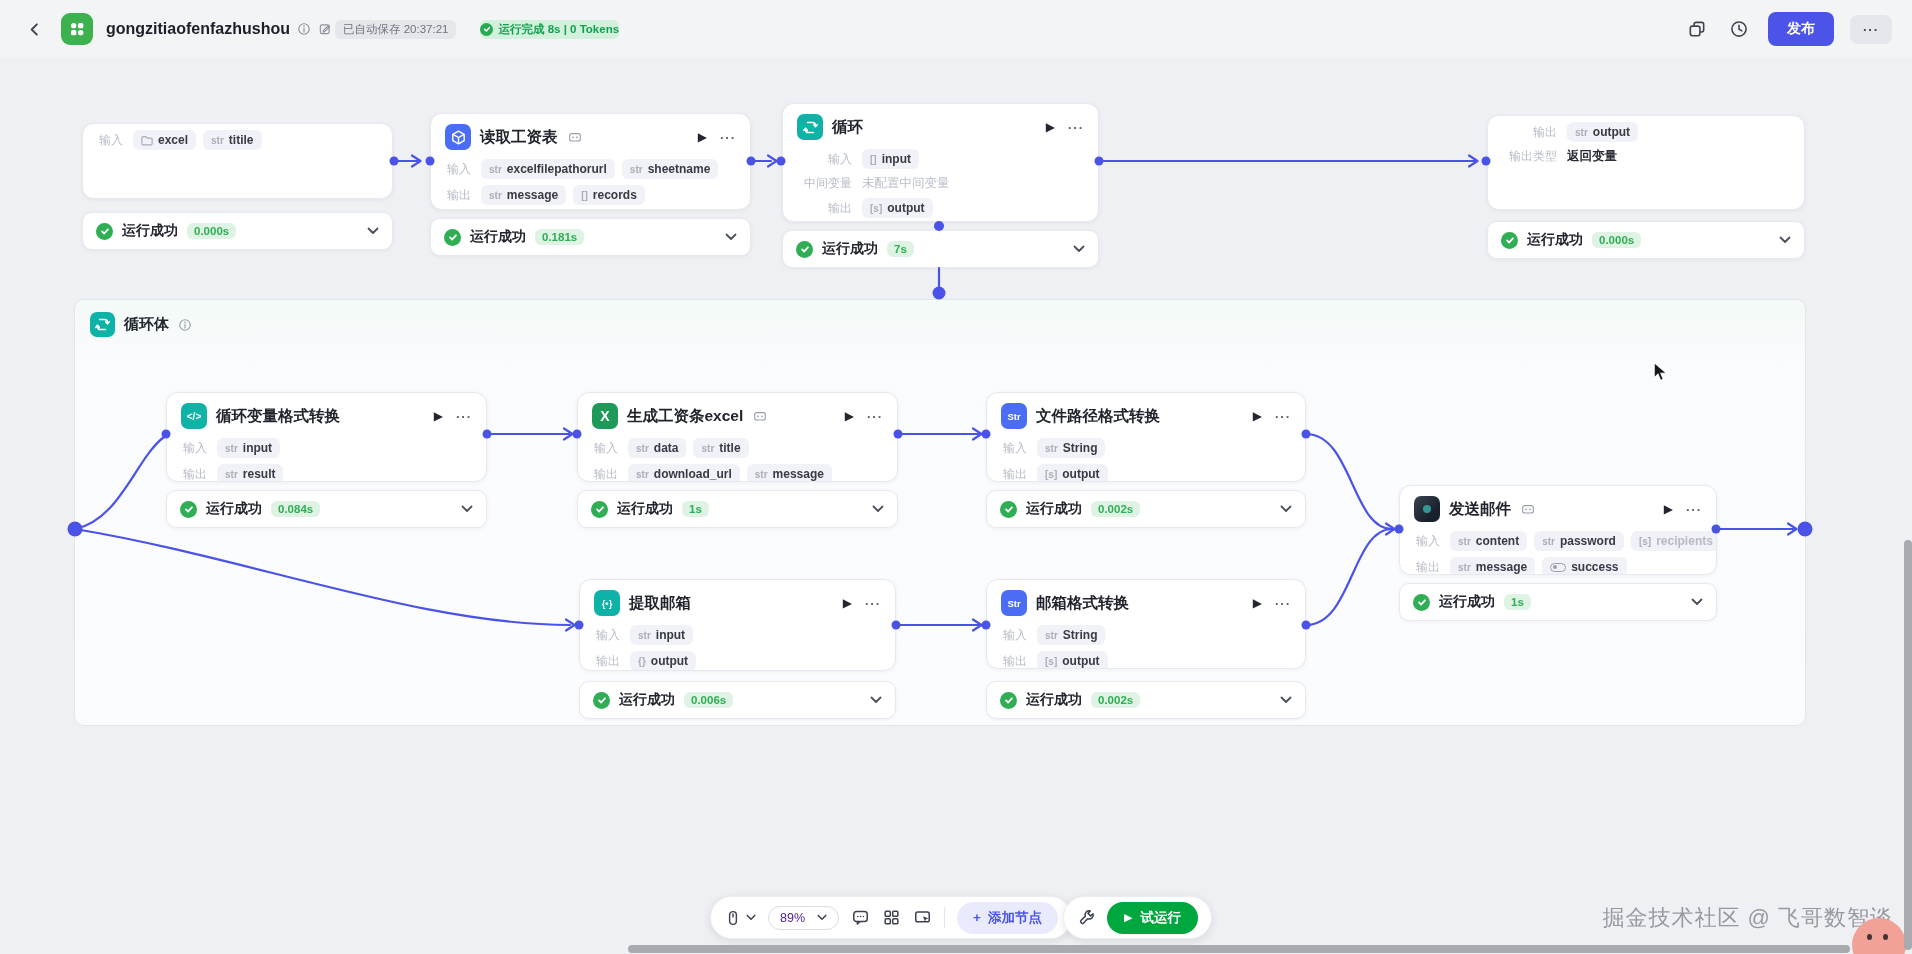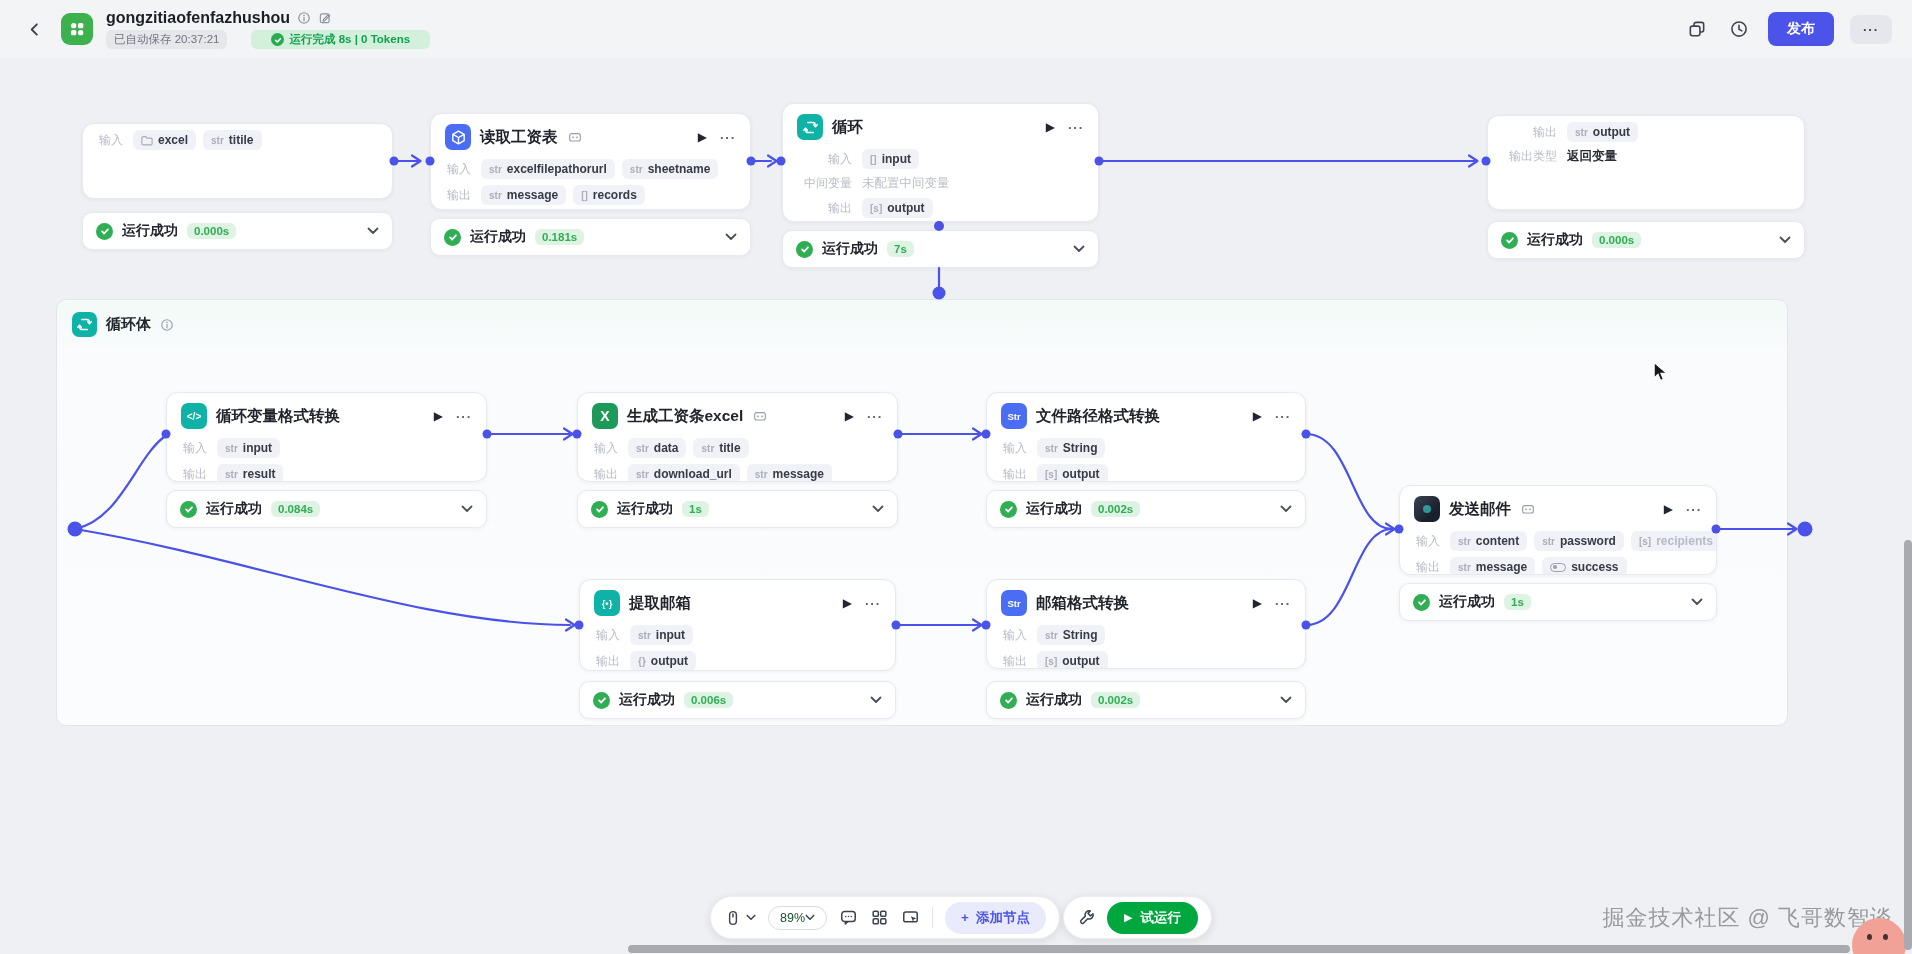--- a/index.html
+++ b/index.html
@@ -9,35 +9,35 @@
     background:#eff0f3;
     font-family:"Liberation Sans","DejaVu Sans",sans-serif;
     color:#23262e;
   }
   
   .topbar{position:absolute;top:0;left:0;width:100%;height:58px;background:#f3f4f6;
     display:flex;align-items:center;padding:0 20px;z-index:50;}
   .tb-left{display:flex;align-items:center;gap:13px;}
   .back-btn{width:28px;height:28px;display:flex;align-items:center;justify-content:center;cursor:pointer;}
   .app-icon{width:32px;height:32px;border-radius:9px;background:#3cb14e;display:flex;align-items:center;justify-content:center;}
-  .title-block{display:flex;flex-direction:column;gap:3px;}
+  .title-block{display:flex;flex-direction:row;gap:3px;}
   .title-row{display:flex;align-items:center;gap:7px;}
   .wf-title{font-size:16px;font-weight:700;color:#1b1f27;}
   .t-icon{display:flex;align-items:center;}
   .badge-row{display:flex;align-items:center;gap:24px;}
   .badge-gray{background:#e5e7ea;color:#6f7481;font-size:11.5px;padding:2px 8px;border-radius:6px;}
-  .badge-green{background:#d3f0dc;color:#12a150;font-size:11.5px;font-weight:700;padding:2px 20px;border-radius:6px;display:flex;gap:5px;align-items:center;}
+  .badge-green{background:#d3f0dc;color:#12a150;font-size:11.5px;font-weight:700;padding:2px 0;border-radius:6px;display:flex;gap:5px;align-items:center;}
   .mini-check{width:13px;height:13px;border-radius:50%;background:#27ab52;display:inline-flex;align-items:center;justify-content:center;}
   .tb-right{margin-left:auto;display:flex;align-items:center;gap:16px;}
   .icon-btn{width:26px;height:26px;display:flex;align-items:center;justify-content:center;cursor:pointer;}
   .publish-btn{background:#4b53e9;color:#fff;font-size:14px;font-weight:700;padding:8px 19px;border-radius:8px;cursor:pointer;}
   .more-btn{background:#e6e7ec;border-radius:8px;padding:7px 13px;color:#3e434e;font-weight:700;font-size:13px;letter-spacing:1px;cursor:pointer;}
 
   
-  .loopbox{position:absolute;left:56px;top:299px;width:1732px;height:427px;z-index:1;
+  .loopbox{position:absolute;left:74px;top:299px;width:1732px;height:427px;z-index:1;
     background:linear-gradient(180deg,#f3faf7 0,#fafbfd 60px,#fbfcfe 100%);
     border:1px solid #e2e5eb;border-radius:10px;}
   .loopbox-head{display:flex;align-items:center;gap:9px;padding:12px 15px;}
   .loop-title{font-size:15px;font-weight:700;color:#22262e;}
 
   
   .node{position:absolute;z-index:2;background:#fff;border:1px solid #e7e9f0;border-radius:12px;
     box-shadow:0 1px 4px rgba(25,28,40,.06);overflow:hidden;cursor:pointer;}
   .nhead{display:flex;align-items:center;gap:9px;padding:10px 14px 3px;}
   .nicon{width:26px;height:26px;border-radius:7px;display:flex;align-items:center;justify-content:center;
@@ -78,22 +78,22 @@
 
   
   svg.edges{position:absolute;left:0;top:0;z-index:3;pointer-events:none;}
 
   
   .dock{position:absolute;top:896px;height:43px;background:#fff;border:1px solid #ecedf2;border-radius:22px;
     box-shadow:0 2px 10px rgba(20,24,40,.10);display:flex;align-items:center;z-index:60;}
   .dock1{left:710px;gap:12px;padding:0 13px;}
   .dock2{left:1063px;gap:11px;padding:0 13px;}
   .dk-item{display:flex;align-items:center;gap:4px;cursor:pointer;}
-  .zoom-pill{border:1px solid #d9dce3;border-radius:16px;padding:4px 11px;display:flex;align-items:center;gap:0;
-    font-size:12.5px;color:#14532d;cursor:pointer;}
+  .zoom-pill{border:1px solid #d9dce3;border-radius:16px;padding:4px 11px;display:flex;align-items:center;gap:12px;
+    font-size:12.5px;color:#4c1d95;cursor:pointer;}
   .dk-divider{width:1px;height:21px;background:#e3e5ea;}
   .add-node{background:#e9ebfc;color:#4c54e8;border-radius:18px;padding:7px 16px;font-size:13.5px;font-weight:700;
     display:flex;gap:7px;align-items:center;cursor:pointer;}
   .run-btn{background:#00a63e;color:#fff;border-radius:18px;padding:7px 17px;font-size:13.5px;font-weight:700;
     display:flex;gap:8px;align-items:center;cursor:pointer;}
   .run-btn .pl{font-size:11px;}
 
   
   .watermark{position:absolute;right:19px;bottom:21px;font-size:22px;color:#97999e;z-index:40;letter-spacing:1px;}
   .avatar{position:absolute;right:6px;bottom:-18px;width:54px;height:54px;border-radius:50%;background:#f2a197;z-index:41;}

